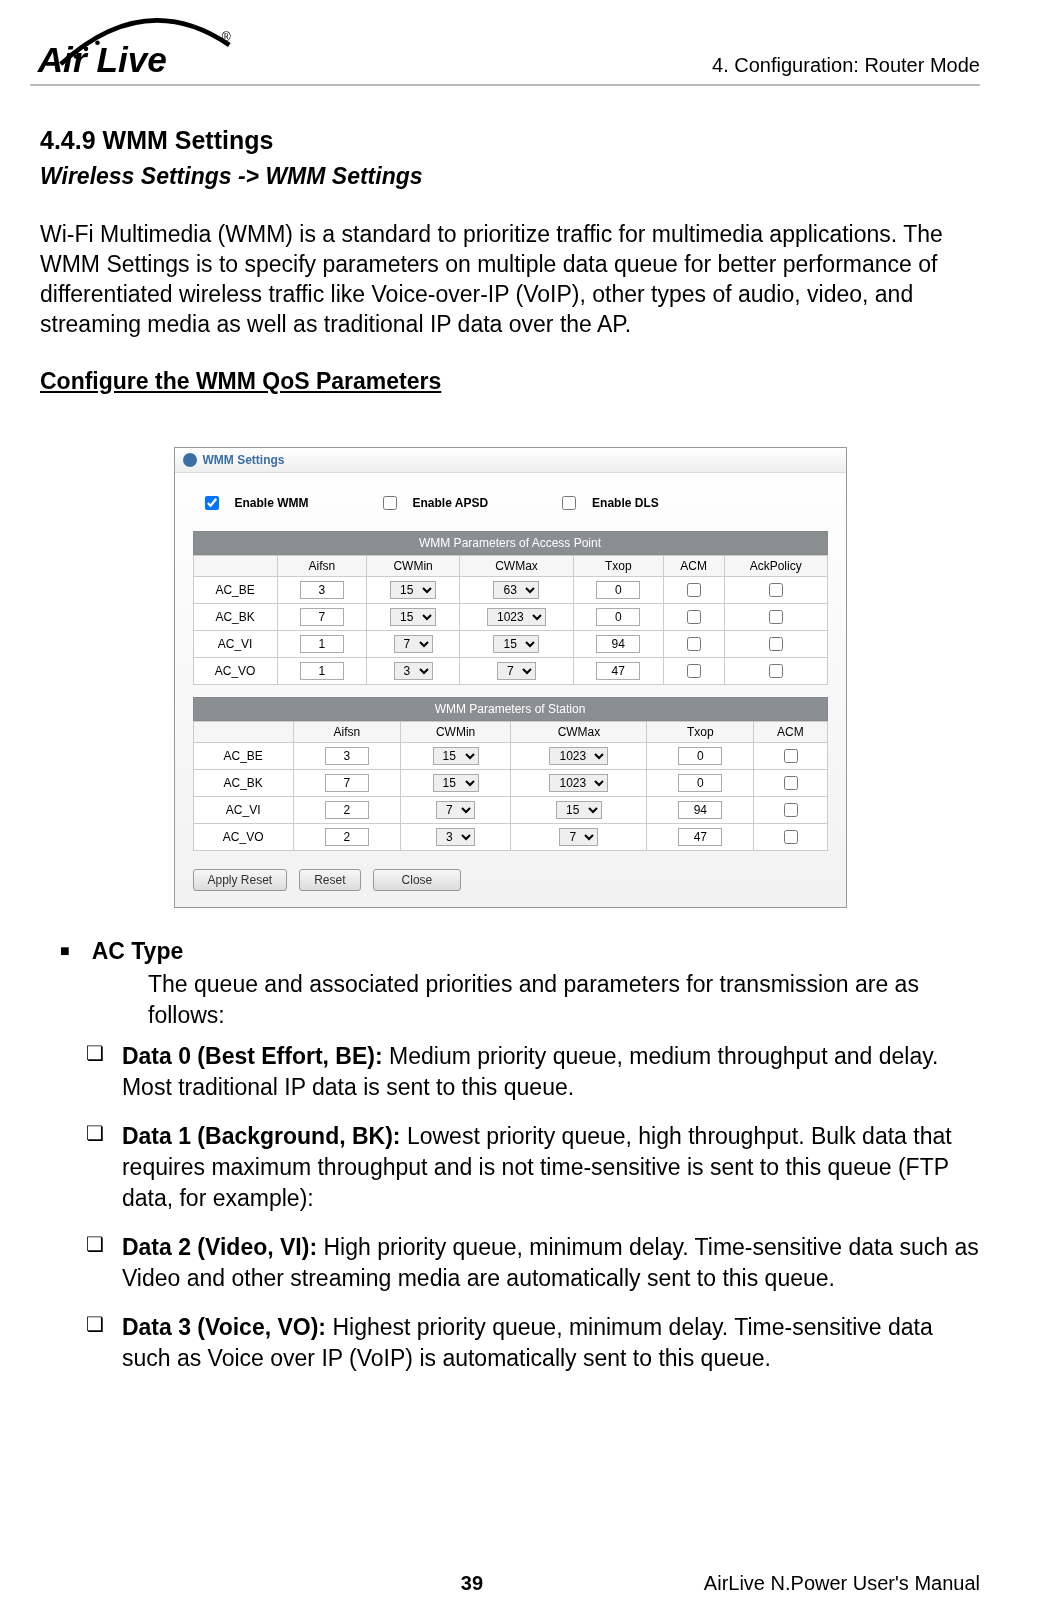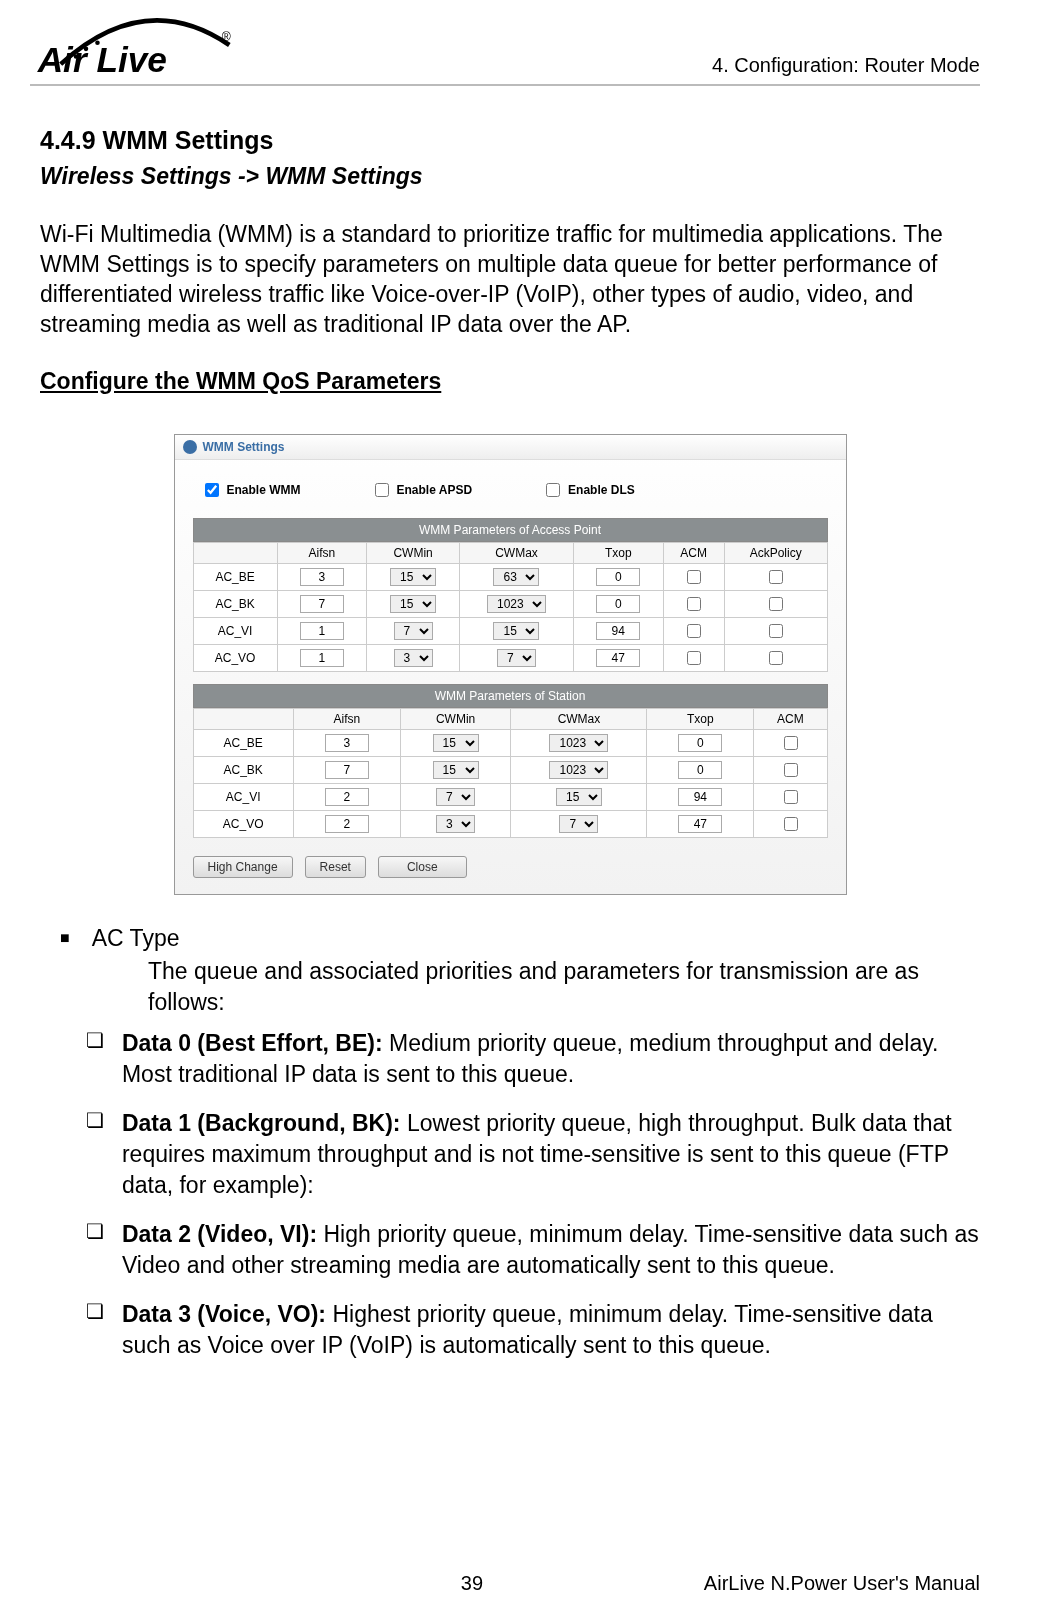--- a/index.html
+++ b/index.html
@@ -55,21 +55,21 @@
   }
   .cfg-title {
     font-size: 23px;
     font-weight: bold;
     text-decoration: underline;
     margin: 0 0 35px 0;
     display: inline-block;
   }
   .screenshot {
     width: 673px;
-    margin: 4px auto 30px auto;
+    margin: 17px auto 30px auto;
     border: 1px solid #999;
     background: linear-gradient(#fff,#f2f2f2);
     font-family: Tahoma, Arial, sans-serif;
     font-size: 12px;
   }
   .ss-title {
     background: linear-gradient(#fff,#eee);
     padding: 5px 8px;
     font-weight: bold;
     color: #3a6ea5;
@@ -83,21 +83,21 @@
     background: #3a6ea5;
     display: inline-block;
   }
   .ss-body { padding: 10px 18px 14px 18px; }
   .ss-checks {
     display: flex;
     gap: 70px;
     padding: 10px 8px 18px 8px;
     font-weight: bold;
   }
-  .ss-checks label { display: flex; align-items: center; gap: 5px; font-size: 12px; }
+  .ss-checks label { display: flex; align-items: center; gap: 13px; font-size: 12px; }
   .ss-checks input { width: 14px; height: 14px; }
   table.wmm {
     border-collapse: collapse;
     width: 100%;
     background: #fff;
     margin-bottom: 12px;
   }
   table.wmm caption {
     background: #8a8f91;
     color: #fff;
@@ -137,21 +137,21 @@
     cursor: pointer;
   }
   .ac-type { font-size: 23px; margin-top: 26px; }
   .ac-type .title-row {
     display: flex;
     align-items: baseline;
     gap: 22px;
     margin-left: 20px;
   }
   .sq { font-size: 16px; line-height: 1; display:inline-block; transform: translateY(-3px);}
-  .ac-type .title { font-weight: normal; text-align: center; }
+  .ac-type .title { font-weight: bold; text-align: center; }
   .ac-type .intro { margin: 4px 0 10px 108px; line-height: 1.35; }
   .bullets { margin-left: 46px; }
   .bullet {
     display: flex;
     gap: 18px;
     margin: 8px 0 18px 0;
     line-height: 1.35;
   }
   .bullet .mrk { font-size: 20px; line-height: 1.2; }
   .bullet .txtb { flex: 1; }
@@ -159,21 +159,21 @@
   .footer {
     position: absolute;
     bottom: 24px;
     left: 0;
     right: 0;
     display: flex;
     justify-content: space-between;
     padding: 0 60px 0 40px;
     font-size: 20px;
   }
-  .footer .pg { flex: 1; text-align: center; font-weight: normal; }
+  .footer .pg { flex: 1; text-align: center; font-weight: bold; }
   .footer .rt { text-align: right; }
 </style>
 </head>
 <body>
 
 <div class="page">
   <div class="header-right">4. Configuration: Router Mode</div>
 
   <div class="logo">
     <svg viewBox="0 0 300 90">
@@ -305,21 +305,21 @@
             <td><input class="txt" value="2" style=""></td>
             <td><select class="sel"><option>3</option></select></td>
             <td><select class="sel"><option>7</option></select></td>
             <td><input class="txt" value="47" style=""></td>
             <td><input type="checkbox" class="chk" style=""></td>
           </tr>
         </tbody>
           </table>
 
         <div class="ss-btns">
-          <button class="ss-btn">High Change</button>
+          <button class="ss-btn">Apply Reset</button>
           <button class="ss-btn">Reset</button>
           <button class="ss-btn" style="padding-left:28px;padding-right:28px">Close</button>
         </div>
       </div>
     </div>
 
     <div class="ac-type">
       <div class="title-row">
         <span class="sq">■</span>
         <span class="title">AC Type</span>

